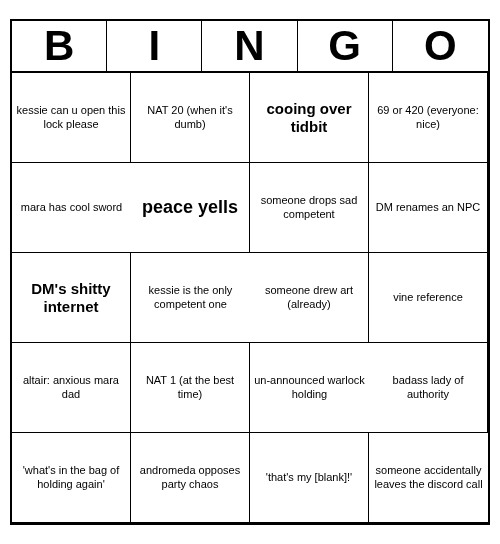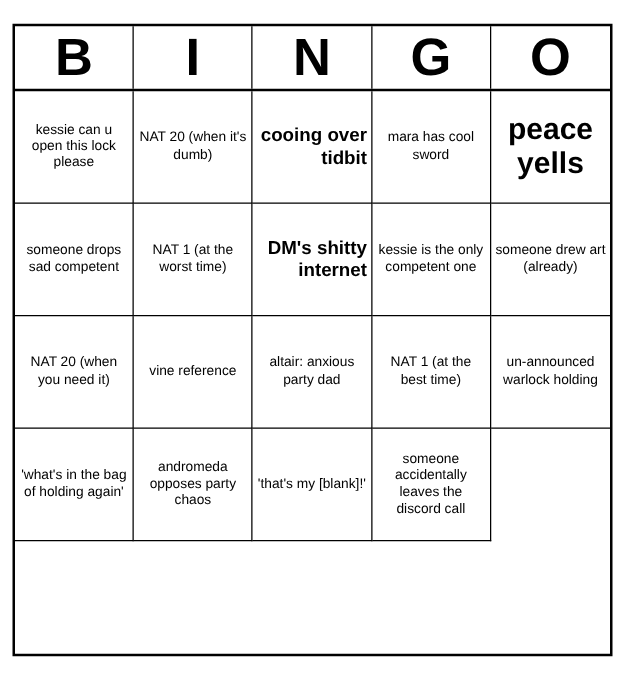--- a/index.html
+++ b/index.html
@@ -38,21 +38,21 @@
       border-right: 1px solid #000;
       line-height: 1;
     }
 
     .bingo-header-cell:last-child {
       border-right: none;
     }
 
     .bingo-grid {
       display: grid;
-      grid-template-columns: repeat(5, 1fr);
+      grid-template-columns: repeat(4, 1fr);
       grid-template-rows: repeat(5, 1fr);
     }
 
     .bingo-cell {
       border-right: 1px solid #000;
       border-bottom: 1px solid #000;
       padding: 4px 3px;
       display: flex;
       align-items: center;
       justify-content: center;
@@ -66,56 +66,56 @@
 
     .bingo-cell:nth-child(5n) {
       border-right: none;
     }
 
     .bingo-cell:nth-child(n+21) {
       border-bottom: none;
     }
 
     .bingo-cell.large-text {
-      font-size: 24px;
+      font-size: 18px;
       font-weight: bold;
       line-height: 1.1;
     }
 
     .bingo-cell.medium-text {
       font-size: 15px;
       font-weight: bold;
-      text-align: right;
     }
   </style>
 </head>
 <body>
 
 <div class="bingo-card">
   <div class="bingo-header">
   <div class="bingo-header-cell">B</div>
       <div class="bingo-header-cell">I</div>
       <div class="bingo-header-cell">N</div>
       <div class="bingo-header-cell">G</div>
       <div class="bingo-header-cell">O</div>
     </div>
   <div class="bingo-grid">
   <div class="bingo-cell">kessie can u open this lock please</div>
       <div class="bingo-cell">NAT 20 (when it's dumb)</div>
       <div class="bingo-cell medium-text">cooing over tidbit</div>
+      <div class="bingo-cell">69 or 420 (everyone: nice)</div>
       <div class="bingo-cell">mara has cool sword</div>
       <div class="bingo-cell large-text">peace yells</div>
       <div class="bingo-cell">someone drops sad competent</div>
-      <div class="bingo-cell">NAT 1 (at the worst time)</div>
+      <div class="bingo-cell">DM renames an NPC</div>
       <div class="bingo-cell medium-text">DM's shitty internet</div>
       <div class="bingo-cell">kessie is the only competent one</div>
       <div class="bingo-cell">someone drew art (already)</div>
-      <div class="bingo-cell">NAT 20 (when you need it)</div>
       <div class="bingo-cell">vine reference</div>
-      <div class="bingo-cell">altair: anxious party dad</div>
+      <div class="bingo-cell">altair: anxious mara dad</div>
       <div class="bingo-cell">NAT 1 (at the best time)</div>
       <div class="bingo-cell">un-announced warlock holding</div>
+      <div class="bingo-cell">badass lady of authority</div>
       <div class="bingo-cell">'what's in the bag of holding again'</div>
       <div class="bingo-cell">andromeda opposes party chaos</div>
       <div class="bingo-cell">'that's my [blank]!'</div>
       <div class="bingo-cell">someone accidentally leaves the discord call</div>
     </div>
 </div>
 
 </body></html>

